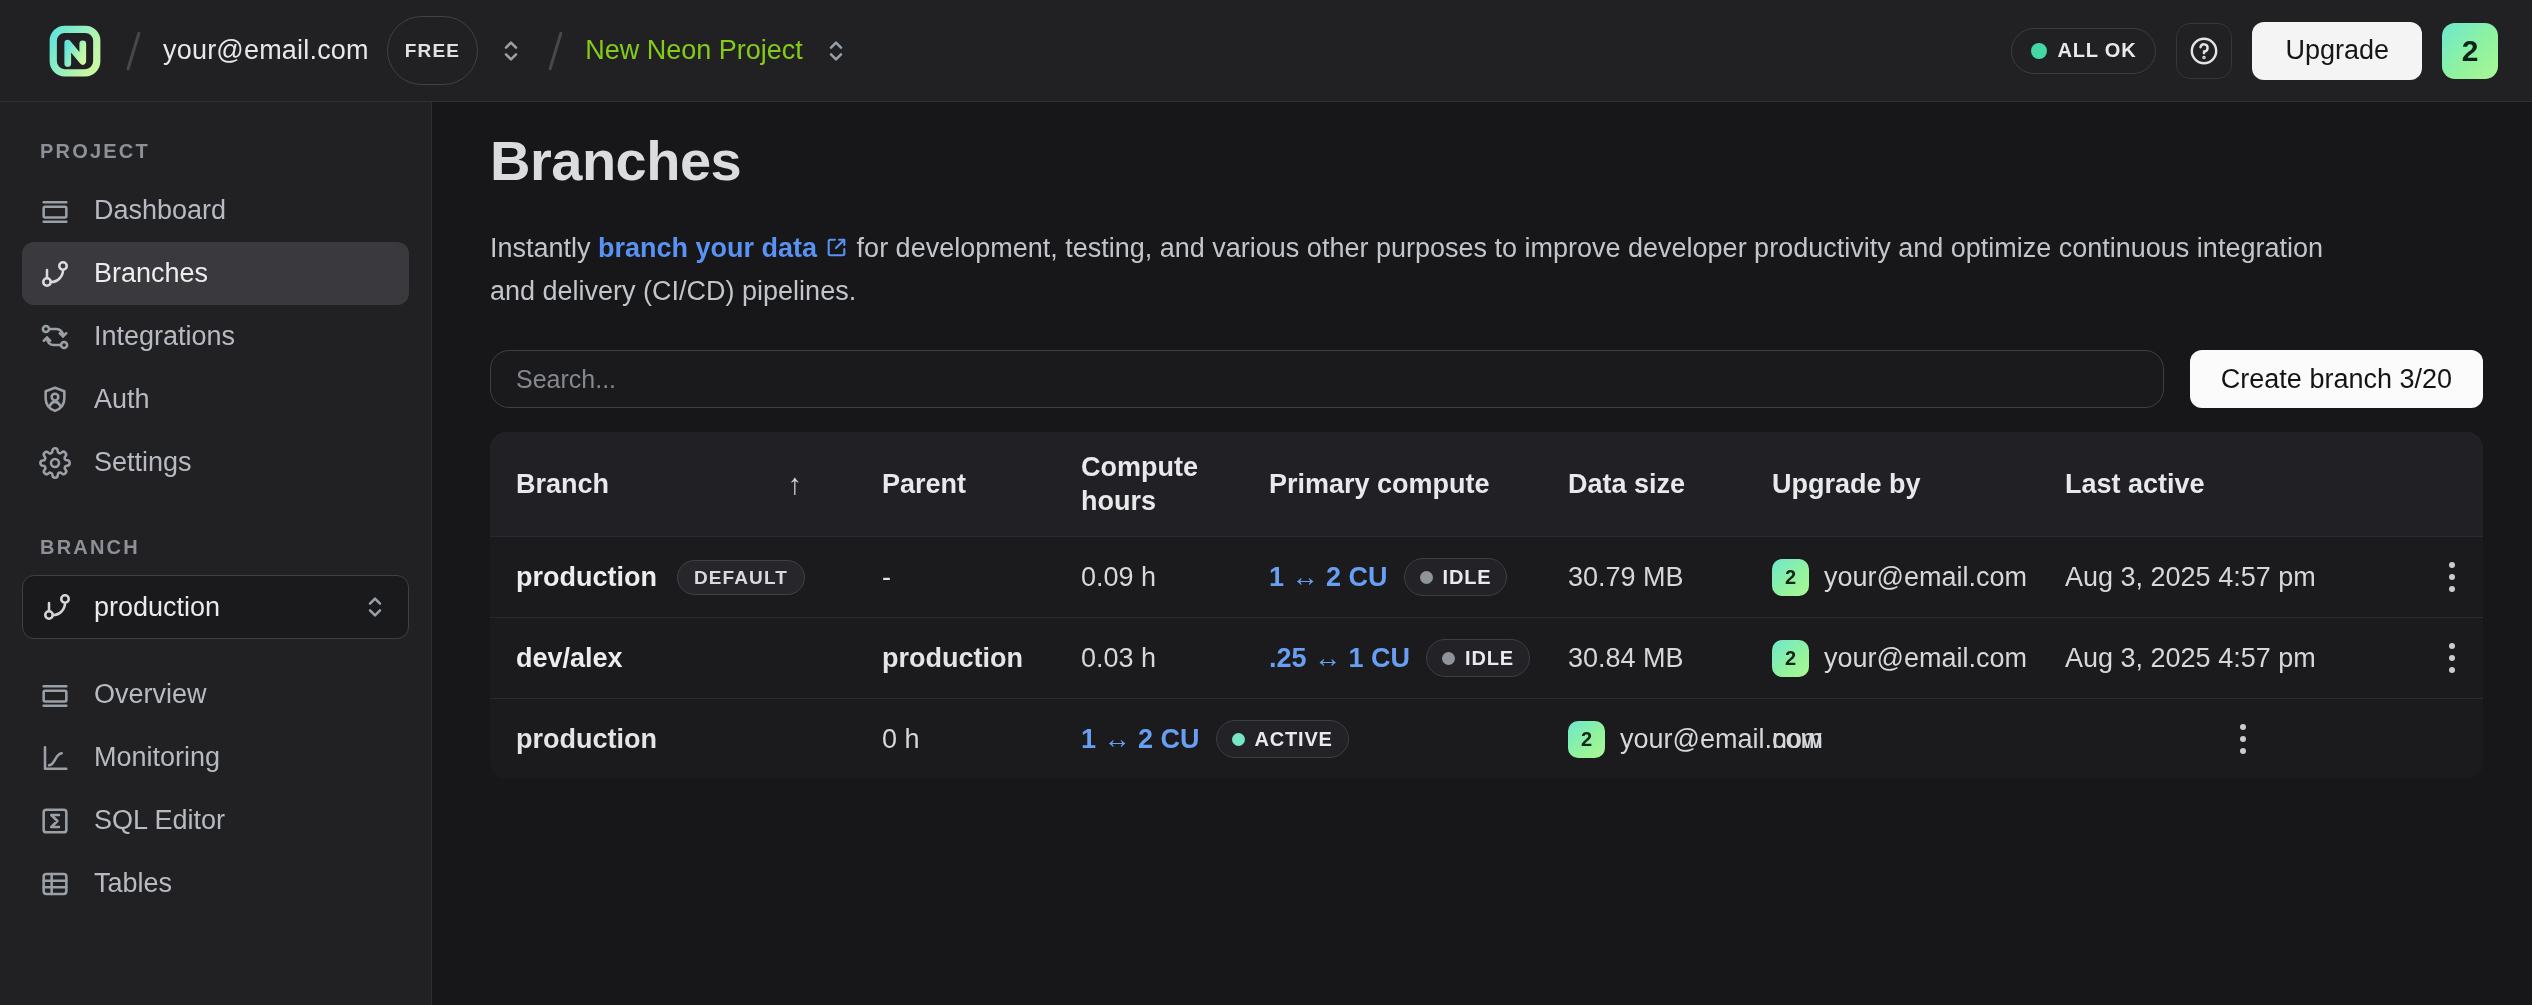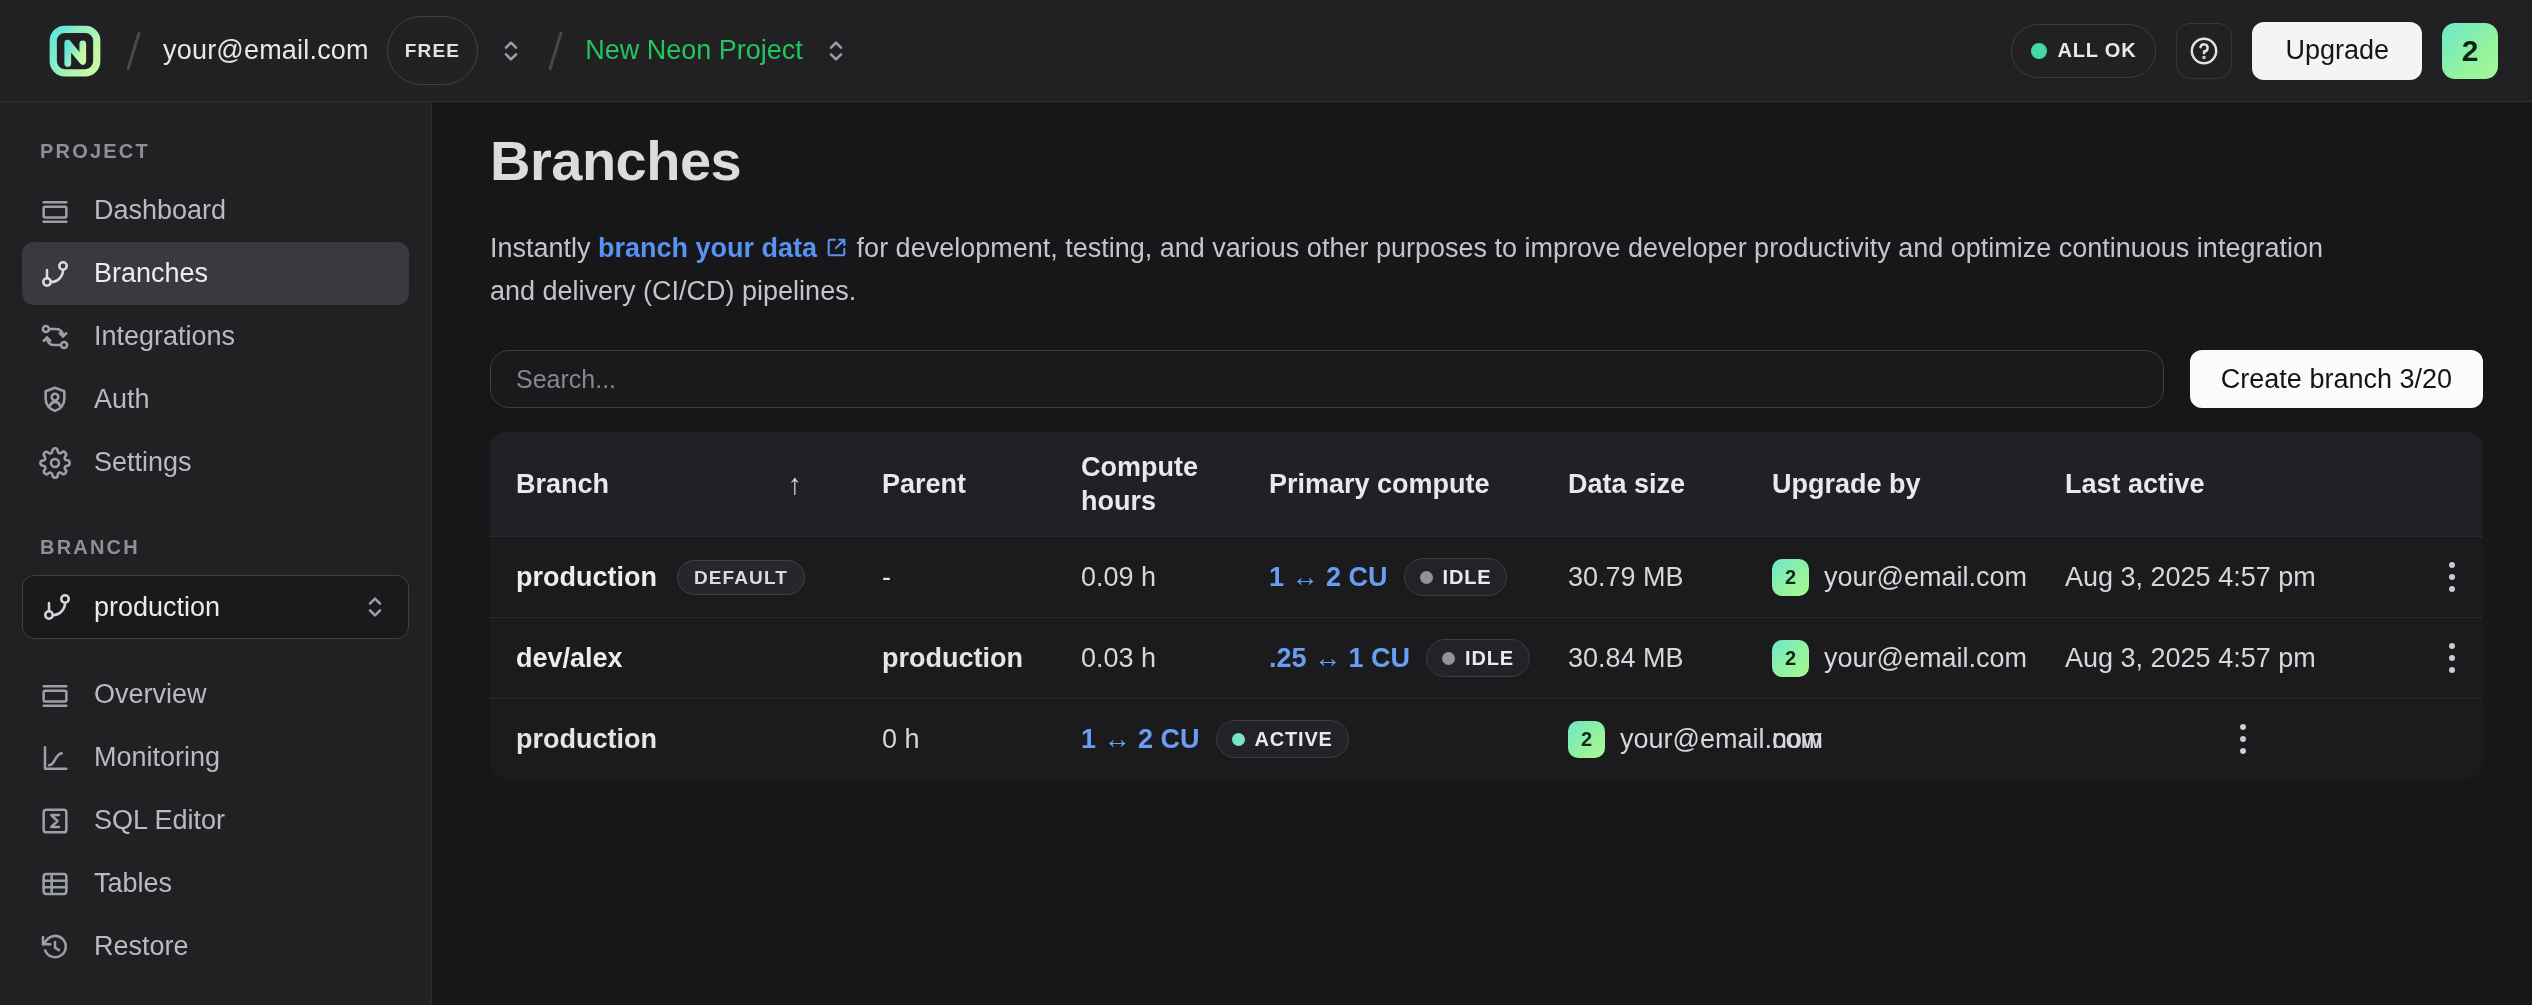--- a/index.html
+++ b/index.html
@@ -23,25 +23,25 @@
   .tb-left { display:flex; align-items:center; }
   .logo-box { width:58px; height:58px; display:flex; align-items:center; justify-content:center; cursor:pointer; }
   .slash { width:3px; height:40px; background:#47474c; border-radius:2px; transform:rotate(17deg); margin:0 28px; }
   .crumb { display:flex; align-items:center; gap:18px; cursor:pointer; }
   .crumb-text { font-size:27px; color:#e7e8ea; letter-spacing:.2px; }
   .plan-pill {
     font-size:19px; font-weight:700; letter-spacing:1.2px; color:#dfe1e4;
     border:1px solid #414147; border-radius:999px; padding:24px 17px; line-height:1;
   }
   .selector-icon { width:30px; height:30px; color:#9aa0a7; }
-  .project-name { font-size:27px; font-weight:500; color:#22c55e; }
+  .project-name { font-size:27px; font-weight:500; color:#84cc16; }
 
   .tb-right { margin-left:auto; display:flex; align-items:center; gap:20px; }
   .status-pill {
-    display:flex; align-items:center; gap:11px; padding:0 19px; height:54px;
+    display:flex; align-items:center; gap:11px; padding:0 19px; height:46px;
     border:1px solid #3c3c41; border-radius:999px; cursor:pointer;
   }
   .status-dot { width:16px; height:16px; border-radius:50%; background:#44d8a5; }
   .status-text { font-size:20px; font-weight:700; letter-spacing:.8px; color:#e8e9eb; }
   .help-btn {
     width:56px; height:56px; border:1px solid #35353a; border-radius:14px; background:transparent;
     display:flex; align-items:center; justify-content:center; color:#e3e4e6; cursor:pointer; padding:0;
   }
   .help-btn svg { width:34px; height:34px; }
   .upgrade-btn {
@@ -336,26 +336,20 @@
               <use href="#i-sql"></use>
             </svg>
           <span>SQL Editor</span>
         </div>
         <div class="nav-item">
           <svg class="nav-icon">
               <use href="#i-tables"></use>
             </svg>
           <span>Tables</span>
         </div>
-        <div class="nav-item">
-          <svg class="nav-icon">
-              <use href="#i-restore"></use>
-            </svg>
-          <span>Restore</span>
-        </div>
       </div>
     </nav>
 
     <main class="main">
       <h1 class="page-title">Branches</h1>
 
       <p class="page-desc"><span>Instantly </span><a class="desc-link"><span>branch your data</span><svg class="ext-icon">
               <use href="#i-extlink"></use>
             </svg></a><span> for development, testing, and various other purposes to improve developer productivity and optimize continuous integration and delivery (CI/CD) pipelines.</span></p>
 

